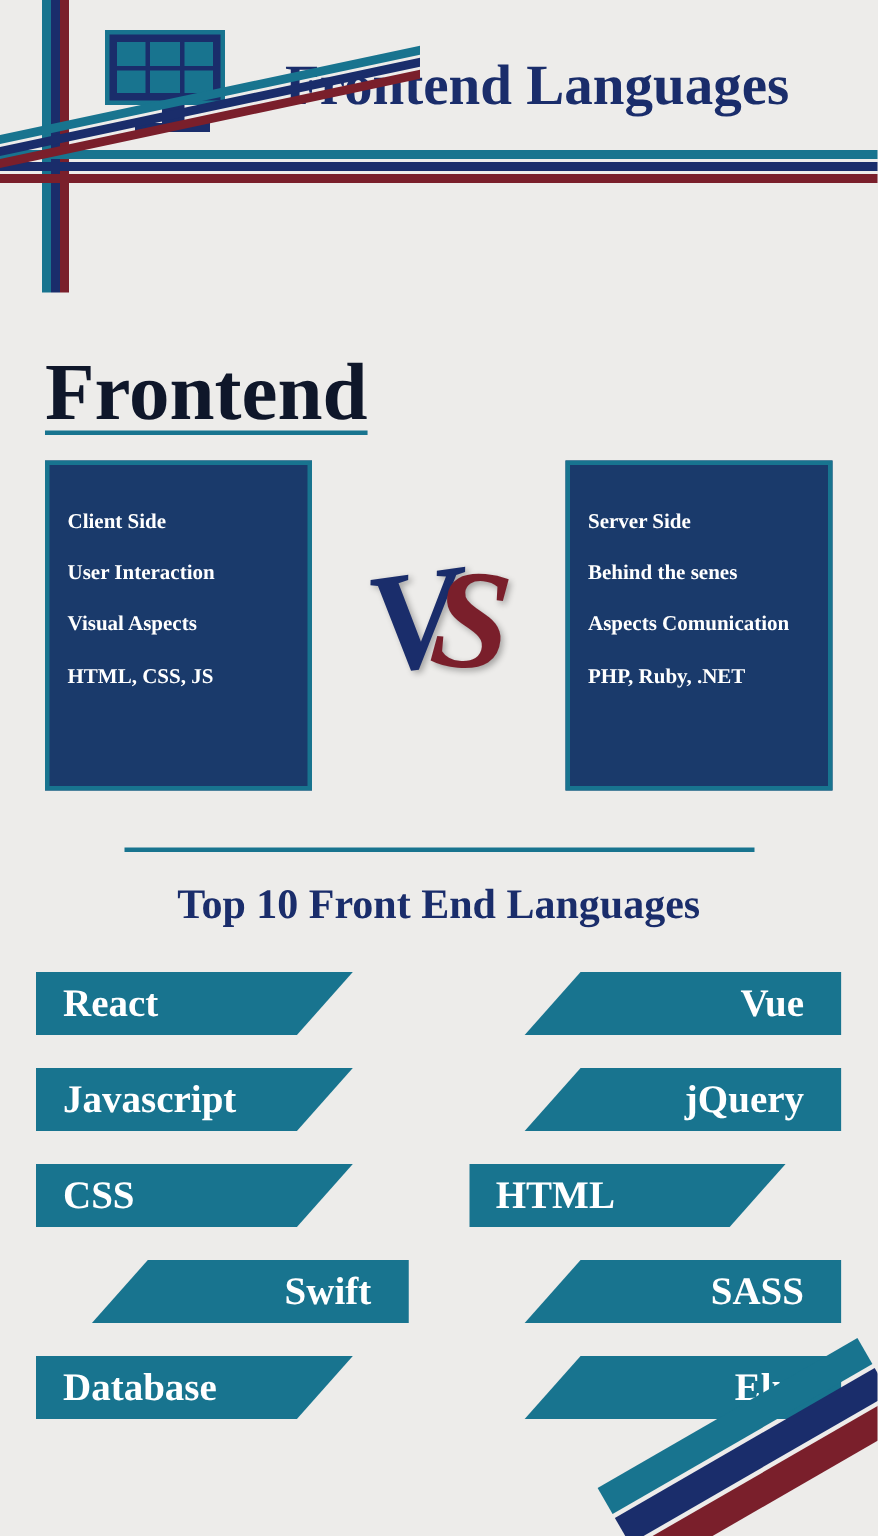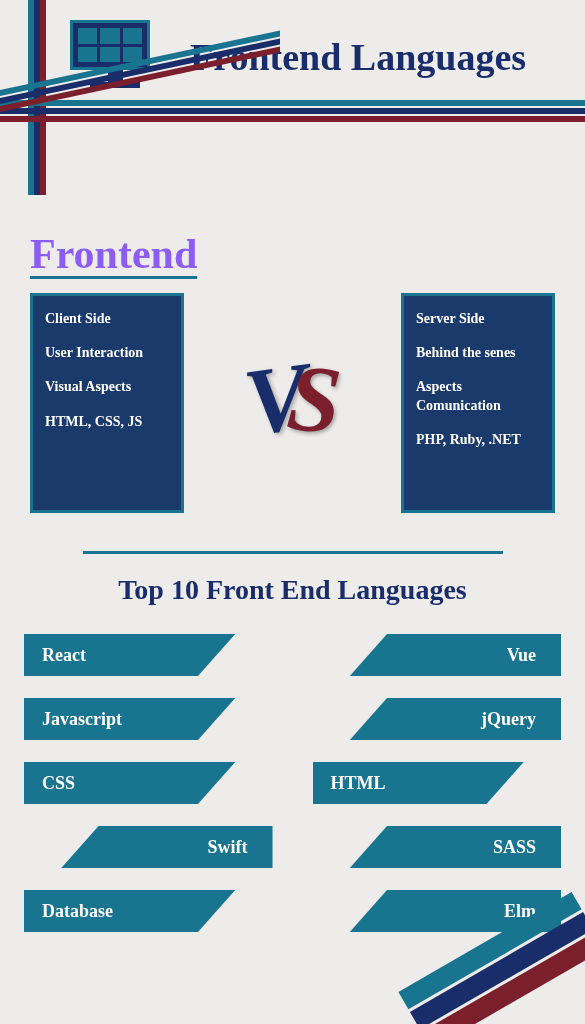--- a/index.html
+++ b/index.html
@@ -112,39 +112,39 @@
     
     .comparison {
       padding: 20px 30px 20px 30px;
       position: relative;
     }
     .compare-heading {
       display: flex;
       justify-content: space-between;
     }
     .compare-title {
-      color: #8b5cf6;
-      font-size: 42px;
+      color: #0f172a;
+      font-size: 54px;
       font-weight: bold;
       text-decoration: underline;
       text-decoration-color: #18748f;
       text-decoration-thickness: 3px;
       text-underline-offset: 8px;
     }
     .compare-boxes {
       display: flex;
       justify-content: space-between;
       margin-top: 15px;
       position: relative;
     }
     .compare-box {
-      width: 154px;
+      width: 178px;
       background: #1a3a6b;
       border: 3px solid #18748f;
-      padding: 14px 12px;
+      padding: 30px 12px;
       color: white;
       font-size: 14px;
       font-weight: bold;
       min-height: 220px;
     }
     .compare-item {
       margin-bottom: 16px;
       line-height: 1.3;
     }
     .compare-tech {
@@ -193,21 +193,21 @@
       margin-bottom: 28px;
     }
     .lang-grid {
       display: grid;
       grid-template-columns: 1fr 1fr;
       gap: 22px 40px;
     }
     .lang-item {
       background: #18748f;
       color: white;
-      font-size: 18px;
+      font-size: 26px;
       font-weight: bold;
       padding: 9px 18px;
       position: relative;
       height: 42px;
       display: flex;
       align-items: center;
     }
     .lang-left {
       clip-path: polygon(0 0, 85% 0, 70% 100%, 0 100%);
     }

